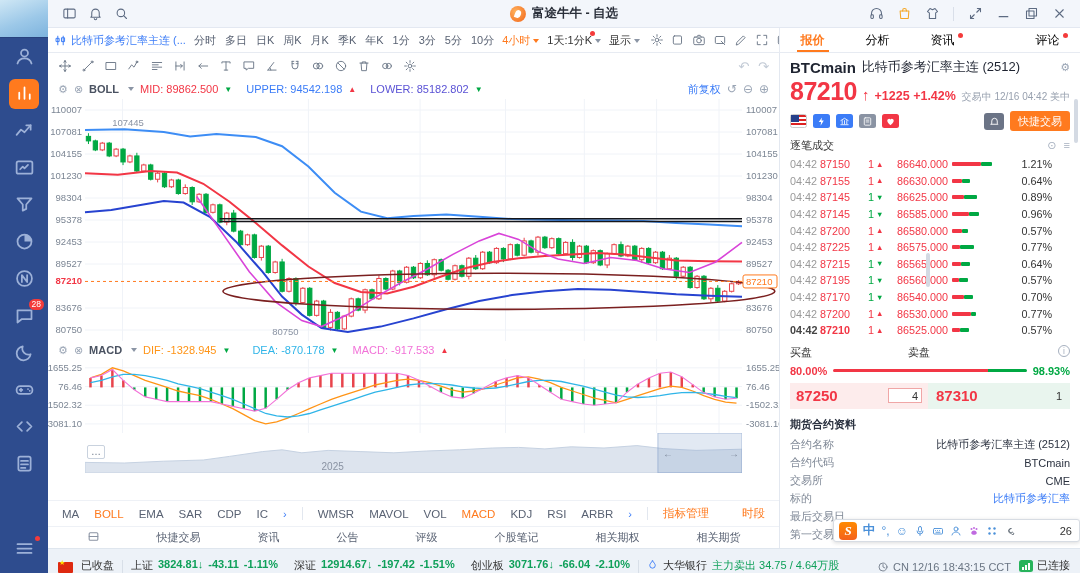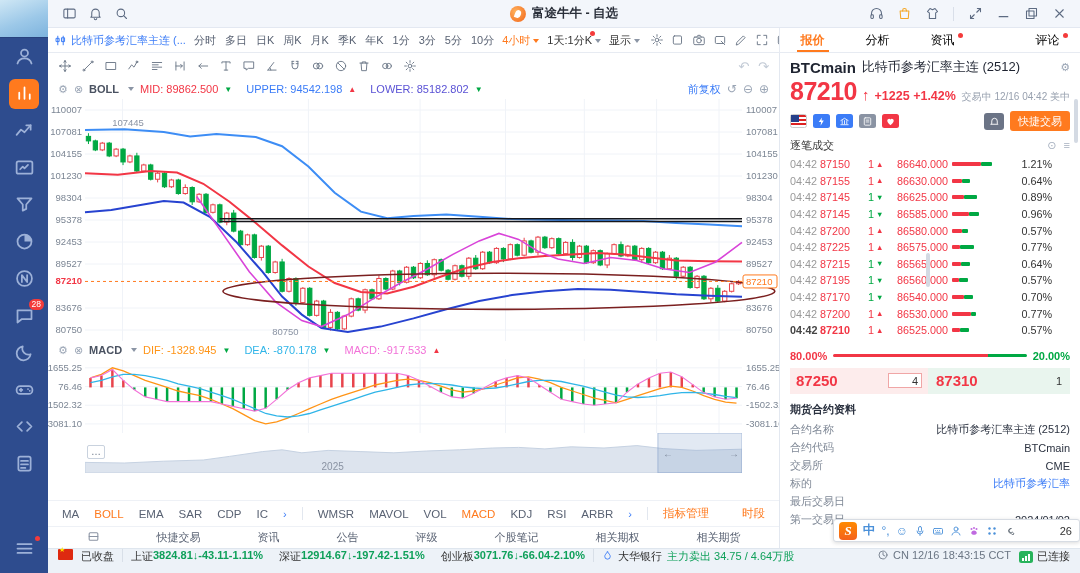--- a/index.html
+++ b/index.html
@@ -130,24 +130,24 @@
 .ba-prices .box{margin-left:auto;width:34px;height:15px;border:1px solid #f0a6a6;background:#fff;text-align:right;padding-right:3px;line-height:14px;color:#333}
 .ba-prices .av{margin-left:auto;color:#333}
 .contract{padding:8px 10px 0 10px}
 .c-title{color:#2b3240;font-weight:bold;margin-bottom:4px}
 .c-row{display:flex;height:18px;align-items:center}
 .c-row .cl{color:#7f8896}
 .c-row .cv{margin-left:auto;color:#2b3240}
 .c-row .cv.link{color:#3b7cf7;cursor:pointer}
 .sb{position:absolute;width:4px;border-radius:2px;background:#d4dae3}
 
-.status-bar{position:absolute;left:48px;top:548px;width:1032px;height:25px;background:#edf2f8;border-top:1px solid #dfe6ee;display:flex;align-items:flex-start;padding:0 10px;gap:8px;font-size:11px}
+.status-bar{position:absolute;left:48px;top:548px;width:1032px;height:25px;background:#edf2f8;border-top:1px solid #dfe6ee;display:flex;align-items:flex-end;padding:0 10px;gap:8px;font-size:11px}
 .cnflag{width:15px;height:11px;background:#de2910;position:relative;border-radius:1px}
 .cnflag:after{content:"★";position:absolute;left:1px;top:-3px;color:#ffde00;font-size:7px}
-.idx{display:flex;cursor:pointer}
+.idx{display:flex;gap:5px;cursor:pointer}
 .idx .nm{color:#333}
 .idx .grn{color:#0fa05a;font-weight:bold}
 .sbdiv{width:1px;height:13px;background:#d8dfe8}
 .alert{display:flex;align-items:center;gap:5px;cursor:pointer}
 .alert .drop{color:#3b7cf7}
 .alert .src{color:#333}
 .alert .txt{color:#0fa05a}
 .clockg{display:flex;align-items:center;gap:4px;color:#6b7684}
 .clockg svg{width:12px;height:12px;stroke-width:1.7}
 .conn{display:flex;align-items:center;gap:4px}
@@ -727,21 +727,21 @@
         <text x="224.24499999999998" y="236.13238036047235" font-size="9.5" fill="#8a93a3">80750</text>
       </svg>
 
     <div class="ind-row" style="height:18px">
       <span class="gico">⚙</span>
       <span class="gico">⊗</span>
       <span class="nm">MACD</span>
         <span class="caret"></span>
       <span class="lbl-dif"><span>DIF:</span> <span>-1328.945</span></span>
         <span class="tri-dn">▼</span>
-      <span class="lbl-dea" style="margin-left:8px"><span>DEA:</span> <span>-870.178</span></span>
+      <span class="lbl-dea" style="margin-left:16px"><span>DEA:</span> <span>-870.178</span></span>
         <span class="tri-dn">▼</span>
       <span class="lbl-macd" style="margin-left:8px"><span>MACD:</span> <span>-917.533</span></span>
         <span class="tri-up">▲</span>
     </div>
 
     <svg id="macdChart" width="731" height="74">
         <line x1="37" y1="8.81784" x2="694" y2="8.81784" stroke="#f0f3f8" stroke-width="1"></line>
         <text x="34" y="11.81784" text-anchor="end" font-size="9.5" fill="#7c8694">1655.25</text>
         <text x="698" y="11.81784" font-size="9.5" fill="#7c8694">1655.25</text>
         <line x1="37" y1="27.5107136" x2="694" y2="27.5107136" stroke="#f0f3f8" stroke-width="1"></line>
@@ -1056,27 +1056,32 @@
             <i class="r" style="width: 7.84px;"></i>
             <i class="g" style="width: 8.96px;"></i>
           </span>
           <span class="pct">0.57%</span>
         </div>
       </div>
     <div class="sb" style="right:2px;top:46px;height:44px"></div>
     <div class="sb" style="left:146px;top:200px;height:34px"></div>
 
     <div class="bidask">
+      <div class="ba-head">
+        <span>买盘</span>
+        <span class="ask">卖盘</span>
+        <span class="info">i</span>
+      </div>
       <div class="ba-ratio">
         <span class="bp">80.00%</span>
         <span class="line">
             <i class="r" id="barR" style="width: 80%;"></i>
             <i class="g" id="barG" style="width: 20%;"></i>
           </span>
-        <span class="ap">20.00%</span>
+        <span class="ap">98.93%</span>
       </div>
       <div class="ba-prices">
         <span class="b">
           <span class="px">87250</span>
           <span class="box">4</span>
         </span>
         <span class="a">
           <span class="px">87310</span>
           <span class="av">1</span>
         </span>

